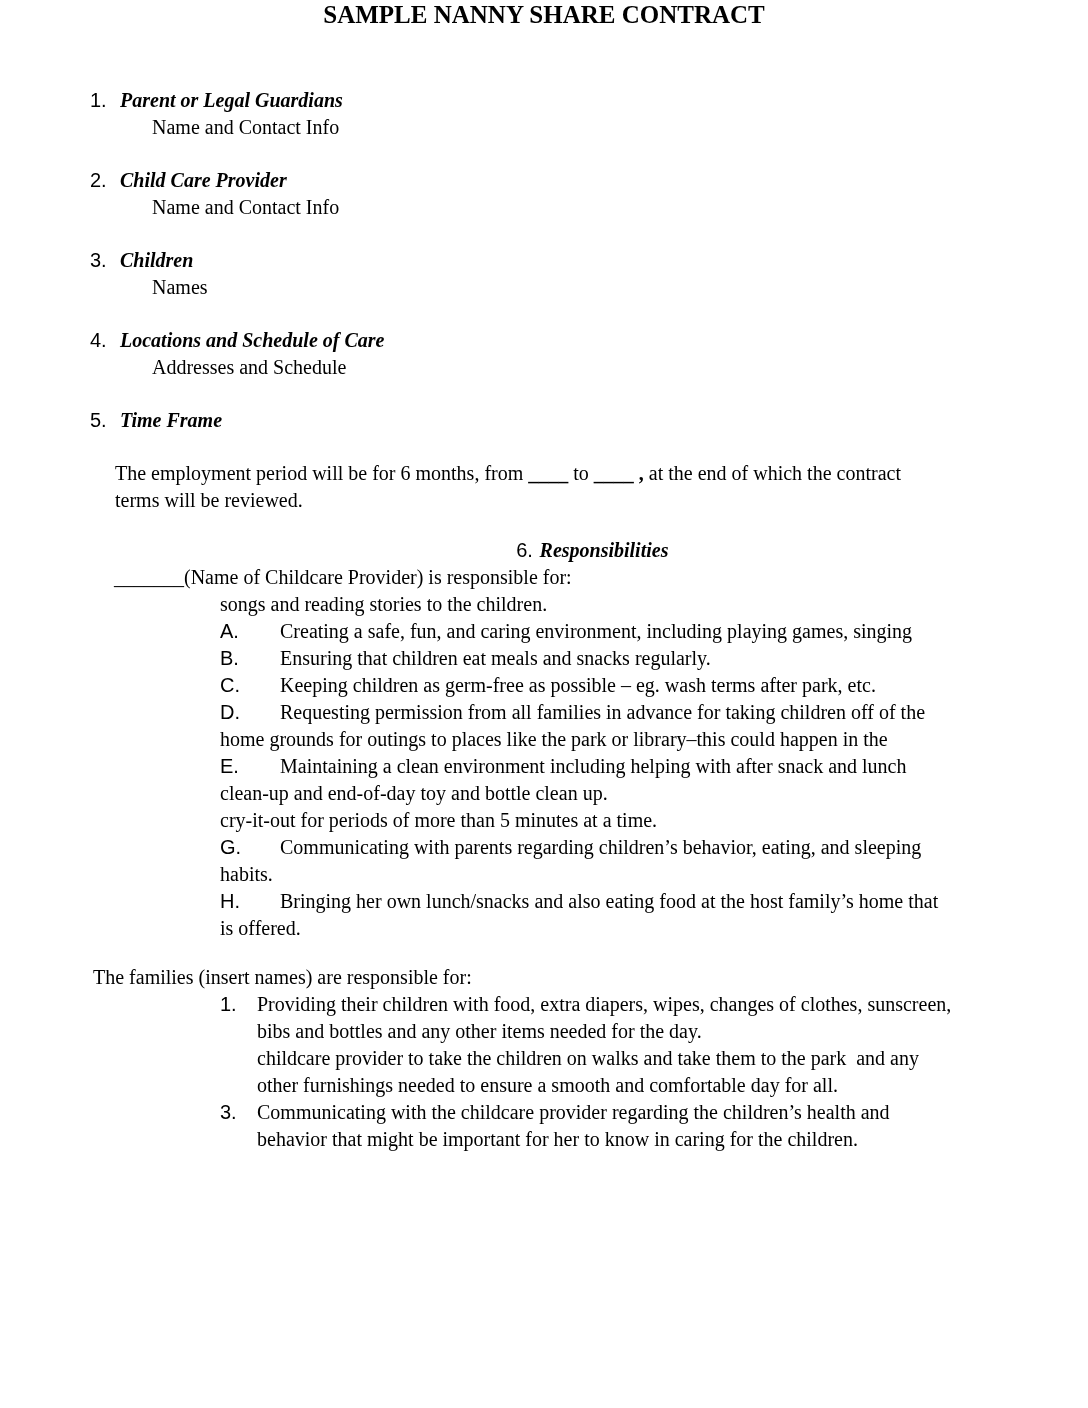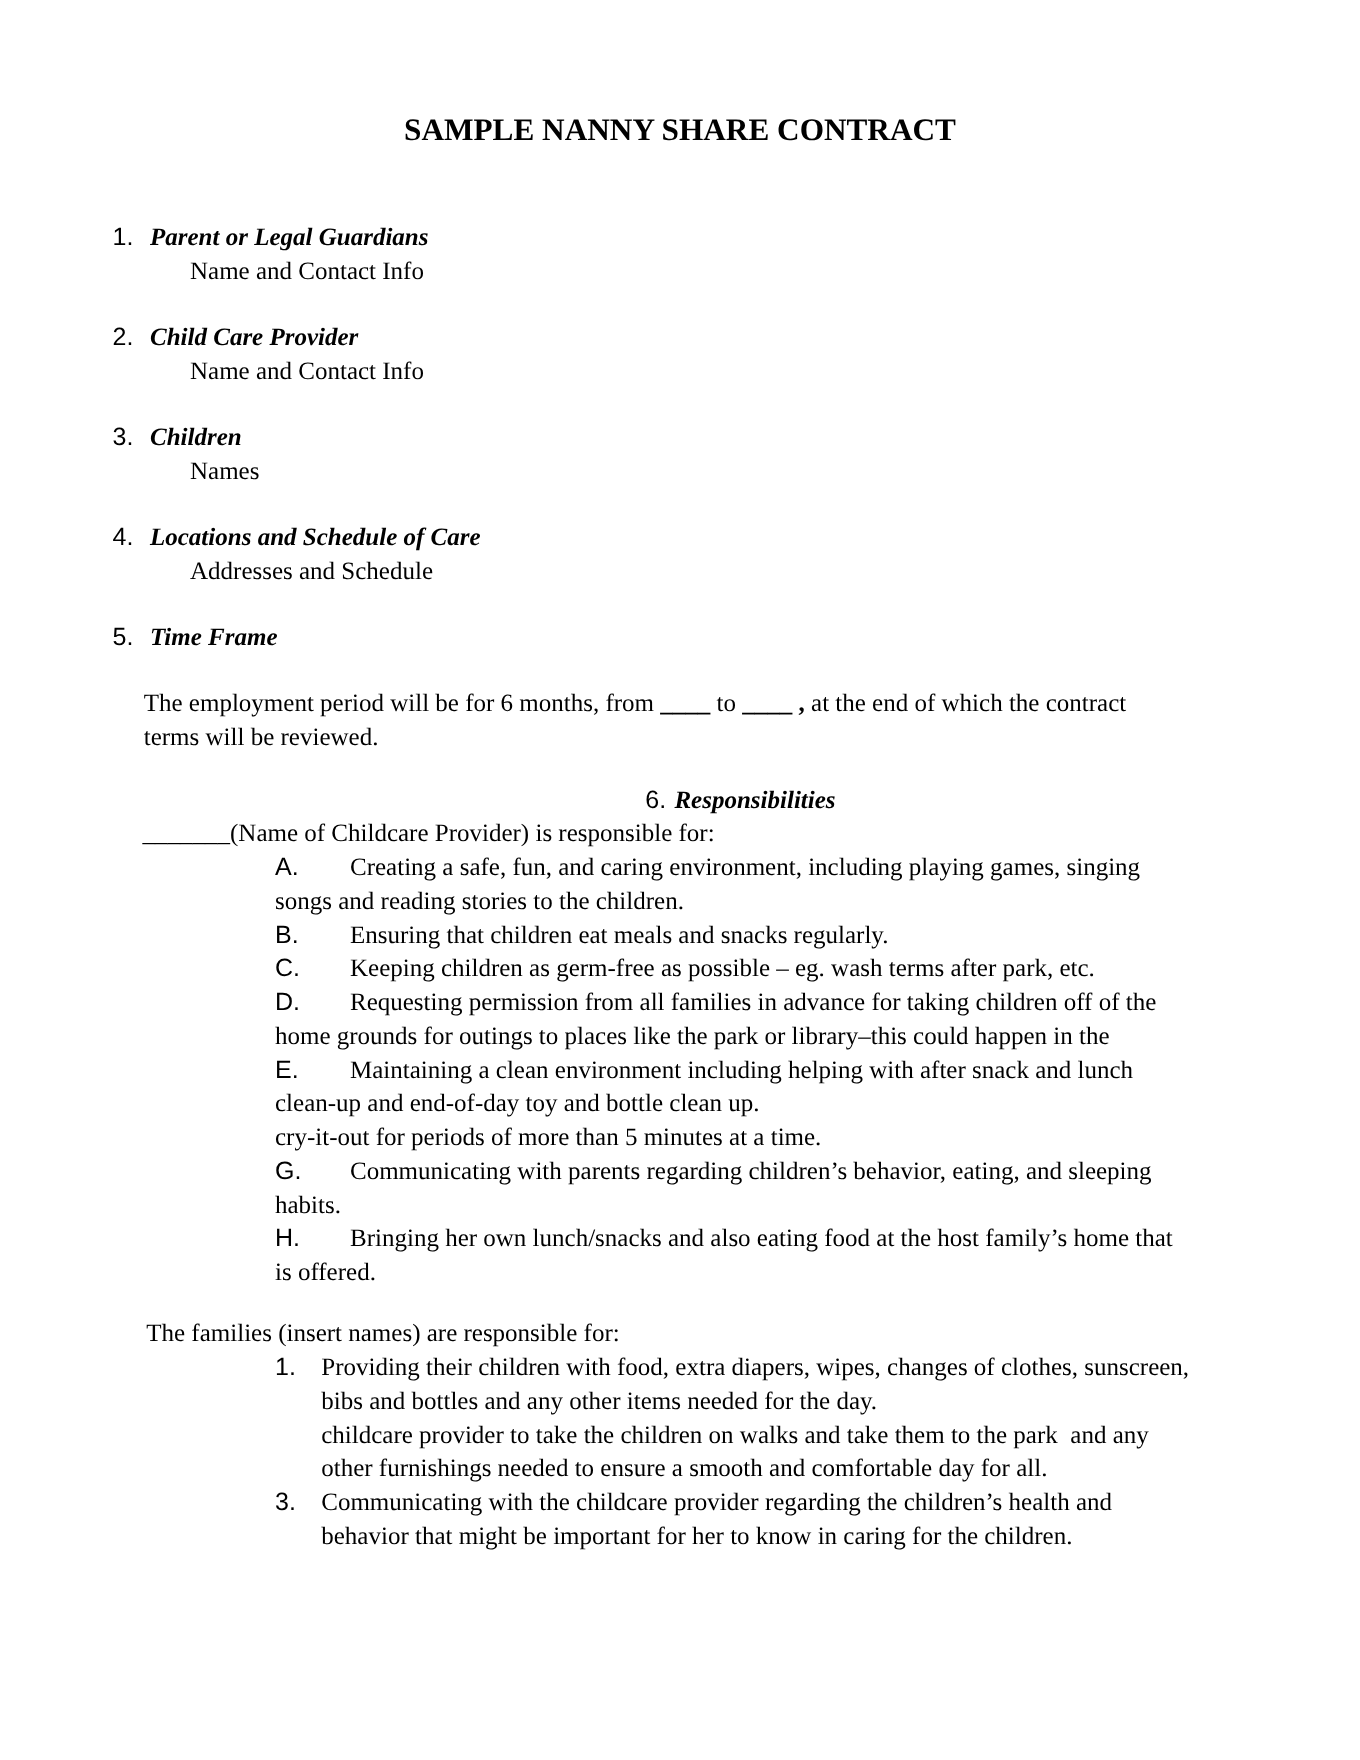--- a/index.html
+++ b/index.html
@@ -1,21 +1,21 @@
 <!DOCTYPE html>
 <html><head>
 <meta charset="utf-8">
 <style>
   html,body{margin:0;padding:0;background:#ffffff;}
   .page{
     width:1088px;height:1408px;box-sizing:border-box;
     background:#ffffff;color:#000;
     font-family:"Liberation Serif","DejaVu Serif",serif;
     font-size:20px;line-height:27px;
-    padding-top:90px;overflow:hidden;
+    overflow:hidden;
   }
   .doc-title{
     text-align:center;font-weight:bold;font-size:25px;line-height:30px;
     margin:0 0 57px 0;
   }
   .section{margin-left:90px;margin-bottom:26px;}
   .section.tight{margin-bottom:0;text-align:center;}
   .num-marker{
     display:inline-block;width:30px;
     font-family:"Liberation Sans","DejaVu Sans",sans-serif;
@@ -25,21 +25,21 @@
   .tf{margin-left:115px;margin-bottom:23px;}
   .tf-line{white-space:pre;}
   .b{font-weight:bold;}
   .provider-line{margin-left:114px;white-space:pre;}
   .lettered{margin-left:220px;}
   .l-line{white-space:pre;}
   .letter-marker{
     display:inline-block;width:60px;
     font-family:"Liberation Sans","DejaVu Sans",sans-serif;
   }
-  .families-intro{margin-left:117px;margin-top:22px;white-space:pre;}
+  .families-intro{margin-left:93px;margin-top:22px;white-space:pre;}
   .family-list{margin-left:220px;}
   .fam-line{white-space:pre;}
   .fam-line.cont{margin-left:37px;}
   .fam-marker{
     display:inline-block;width:37px;
     font-family:"Liberation Sans","DejaVu Sans",sans-serif;
   }
 </style>
 </head>
 <body>
@@ -79,22 +79,22 @@
 
   <div class="section tight">
     <div><span class="num-marker">6.</span><span class="sec-heading">Responsibilities</span></div>
   </div>
 
   <div class="provider-line"><span>_______</span><span>(Name of Childcare Provider) is responsible for:</span></div>
 
   <div class="lettered">
 
     <div class="l-item">
+      <div class="l-line">songs and reading stories to the children.</div>
       <div class="l-line"><span class="letter-marker">A.</span><span>Creating a safe, fun, and caring environment, including playing games, singing</span></div>
-      <div class="l-line">songs and reading stories to the children.</div>
     </div>
 
     <div class="l-item">
       <div class="l-line"><span class="letter-marker">B.</span><span>Ensuring that children eat meals and snacks regularly.</span></div>
     </div>
 
     <div class="l-item">
       <div class="l-line"><span class="letter-marker">C.</span><span>Keeping children as germ-free as possible – eg. wash terms after park, etc.</span></div>
     </div>
 

